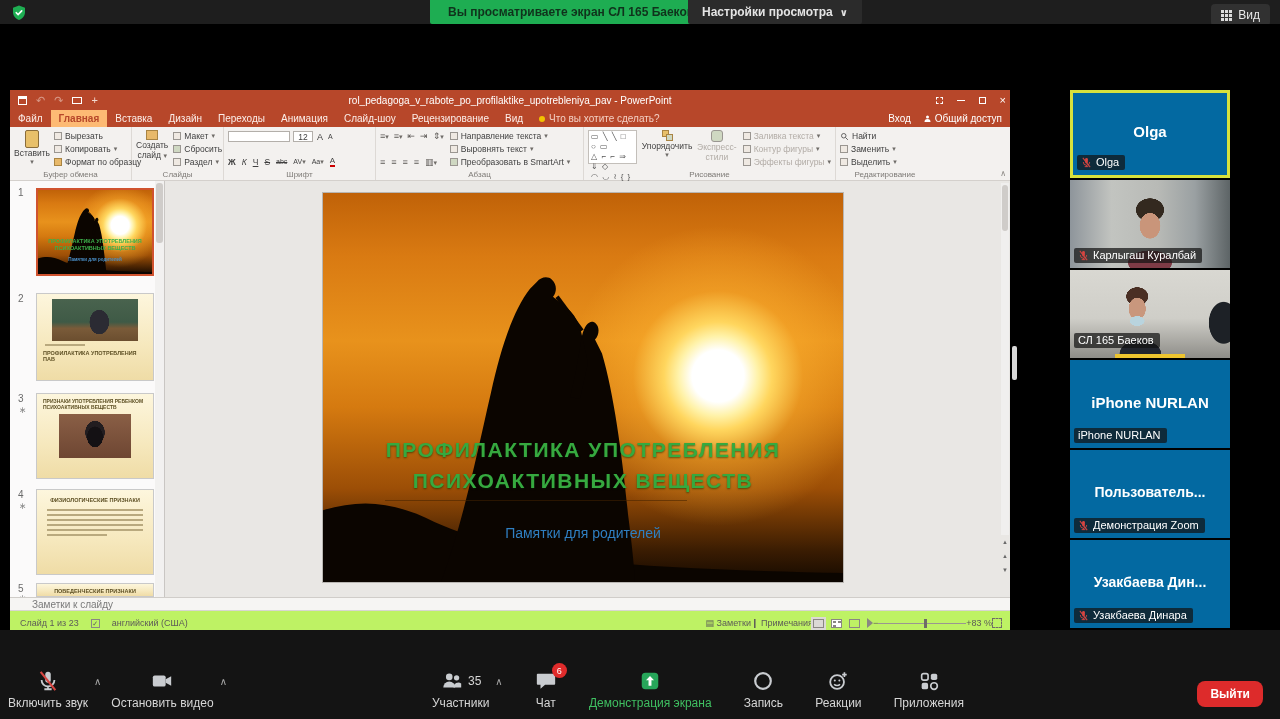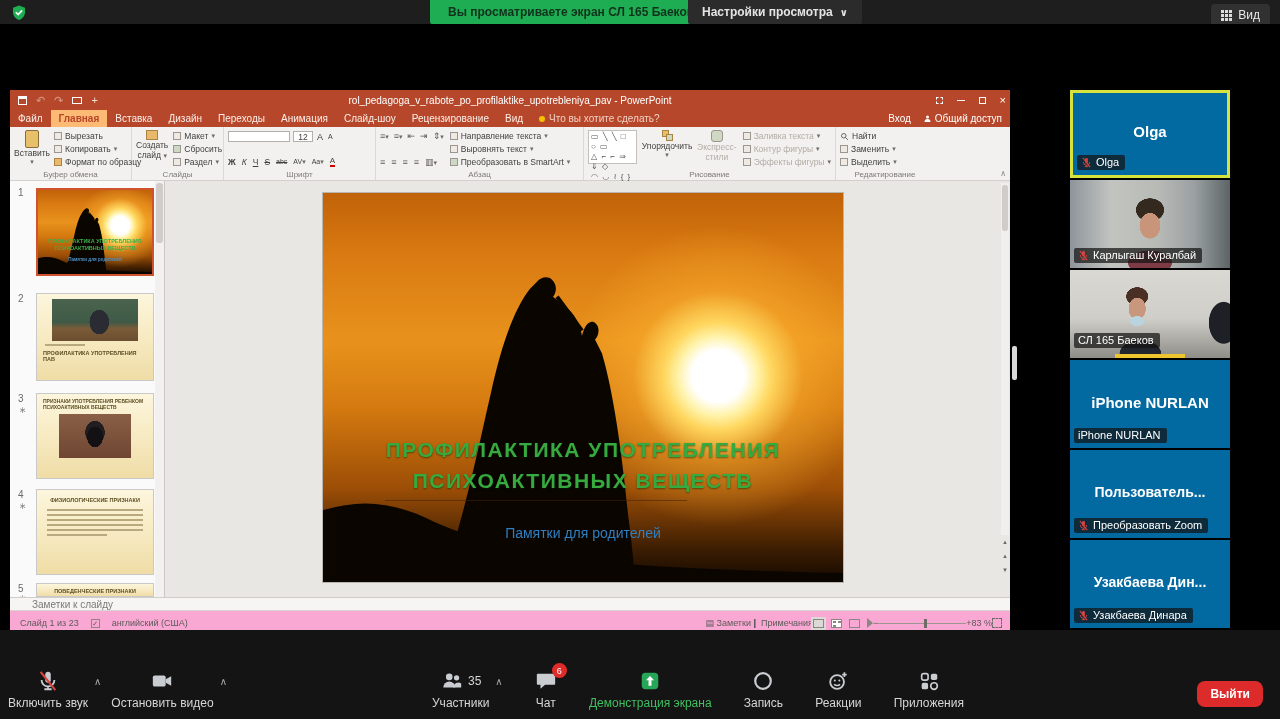--- a/index.html
+++ b/index.html
@@ -107,21 +107,21 @@
             font-size:21px; letter-spacing:1.5px; text-shadow:0 1px 2px rgba(0,40,0,.55); }
   .underhint { position:absolute; left:12%; top:307px; width:58%; height:1px; background:rgba(70,35,0,.55); }
   .ssub { position:absolute; left:0; top:332px; width:100%; text-align:center; color:#2f7fc1; font-size:14px; }
   .escroll { position:absolute; right:1px; top:2px; width:8px; height:412px; }
   .escroll .tr { position:absolute; left:0; top:0; width:8px; height:352px; background:#f0efee; }
   .escroll .th { position:absolute; left:1px; top:2px; width:6px; height:46px; background:#cfccc9; border-radius:3px; }
   .escroll .bt { position:absolute; left:0; width:8px; height:10px; color:#6a6a6a; font-size:6px; text-align:center; line-height:10px; }
 
   .notesrow { position:absolute; left:0; top:507px; width:1000px; height:13px; background:#f6f5f3;
               border-top:1px solid #d0cdc9; color:#7a7a7a; font-size:10px; line-height:13px; padding-left:22px; }
-  .statusbar { position:absolute; left:0; top:520px; width:1000px; height:25px; background:#f9a8d4;
+  .statusbar { position:absolute; left:0; top:520px; width:1000px; height:25px; background:#bef264;
                border-top:1px solid #d8d5d2; color:#5d5b58; font-size:9px; display:flex; align-items:center; }
   .statusL { display:flex; align-items:center; gap:12px; padding-left:10px; }
   .spellic { width:9px; height:9px; border:1px solid #8a8783; font-size:7px; line-height:8px; text-align:center; color:#5d5b58; }
   .statusR { margin-left:auto; display:flex; align-items:center; padding-right:8px; }
   .viewics { display:flex; gap:7px; align-items:center; }
   .vic { width:11px; height:9px; border:1px solid #8a8783; }
   .vic.selv { background:#dcd9d6; box-shadow:0 0 0 2px #dcd9d6; }
   .vic.grid4 { background:linear-gradient(#8a8783,#8a8783) 1px 1px/3px 2px no-repeat,
                linear-gradient(#8a8783,#8a8783) 6px 1px/3px 2px no-repeat,
                linear-gradient(#8a8783,#8a8783) 1px 5px/3px 2px no-repeat, #fff; }
@@ -583,21 +583,21 @@
   </div>
 
   <div class="tile" style="top:360px;">
     <div class="tname" style="font-size:14px;">Пользователь...</div>
     <div class="tlabel">
       <svg width="11" height="11" viewBox="0 0 24 24">
           <rect x="9" y="2" width="6" height="12" rx="3" fill="#d64541"></rect>
           <path d="M5,11 a7,7 0 0 0 14,0 M12,18 v3 M8,21 h8" fill="none" stroke="#d64541" stroke-width="2"></path>
           <line x1="4" y1="2" x2="20" y2="22" stroke="#d64541" stroke-width="2.2"></line>
         </svg>
-      <span>Преобразовать Zoom</span>
+      <span>Демонстрация Zoom</span>
     </div>
   </div>
 
   <div class="tile" style="top:450px;">
     <div class="tname" style="font-size:14px;">Узакбаева  Дин...</div>
     <div class="tlabel">
       <svg width="11" height="11" viewBox="0 0 24 24">
           <rect x="9" y="2" width="6" height="12" rx="3" fill="#d64541"></rect>
           <path d="M5,11 a7,7 0 0 0 14,0 M12,18 v3 M8,21 h8" fill="none" stroke="#d64541" stroke-width="2"></path>
           <line x1="4" y1="2" x2="20" y2="22" stroke="#d64541" stroke-width="2.2"></line>

